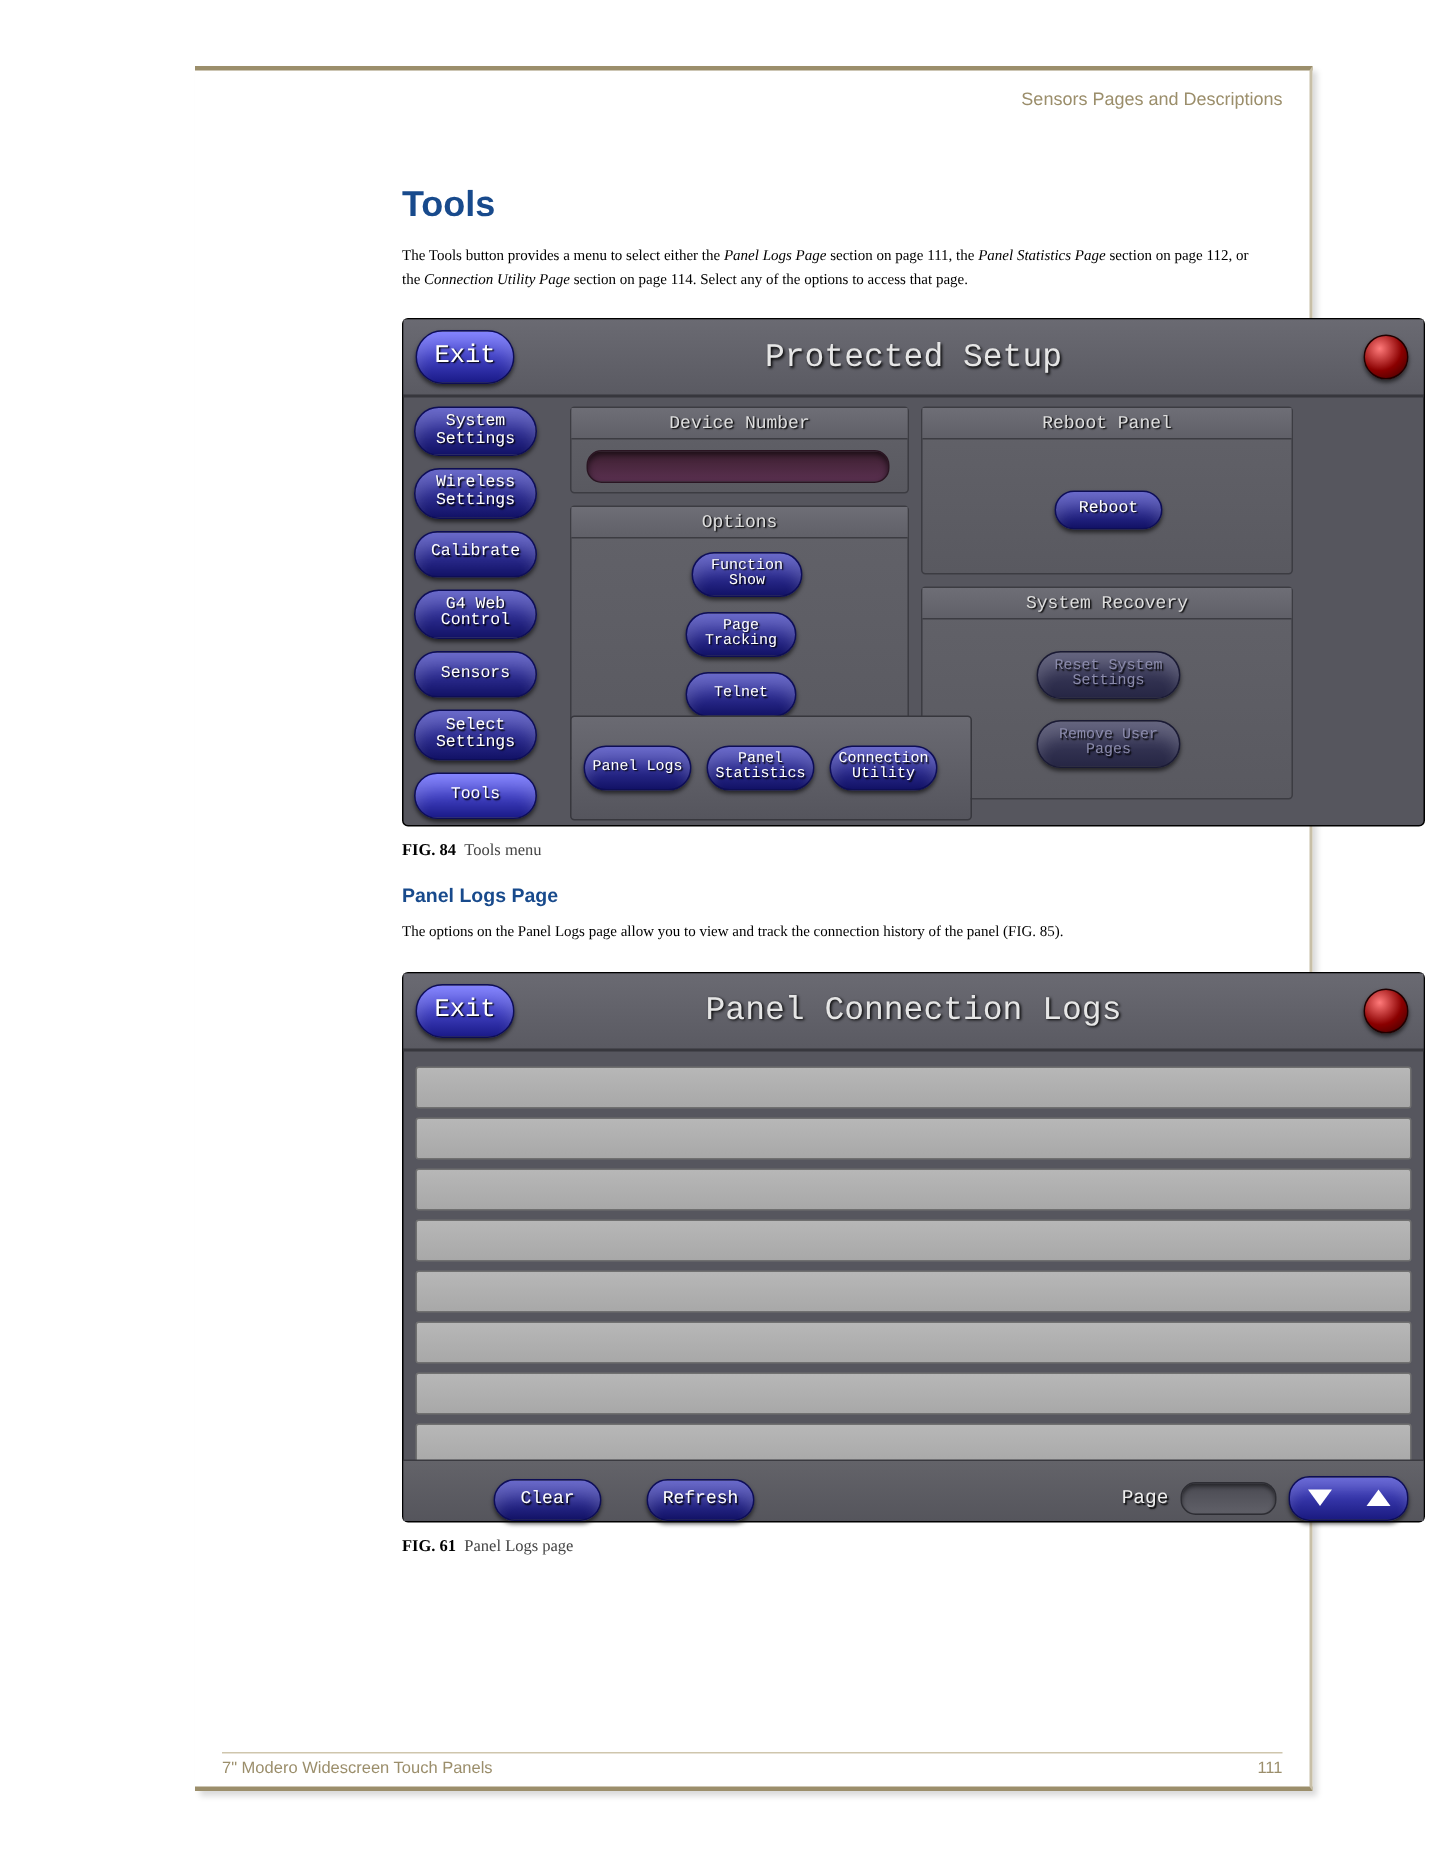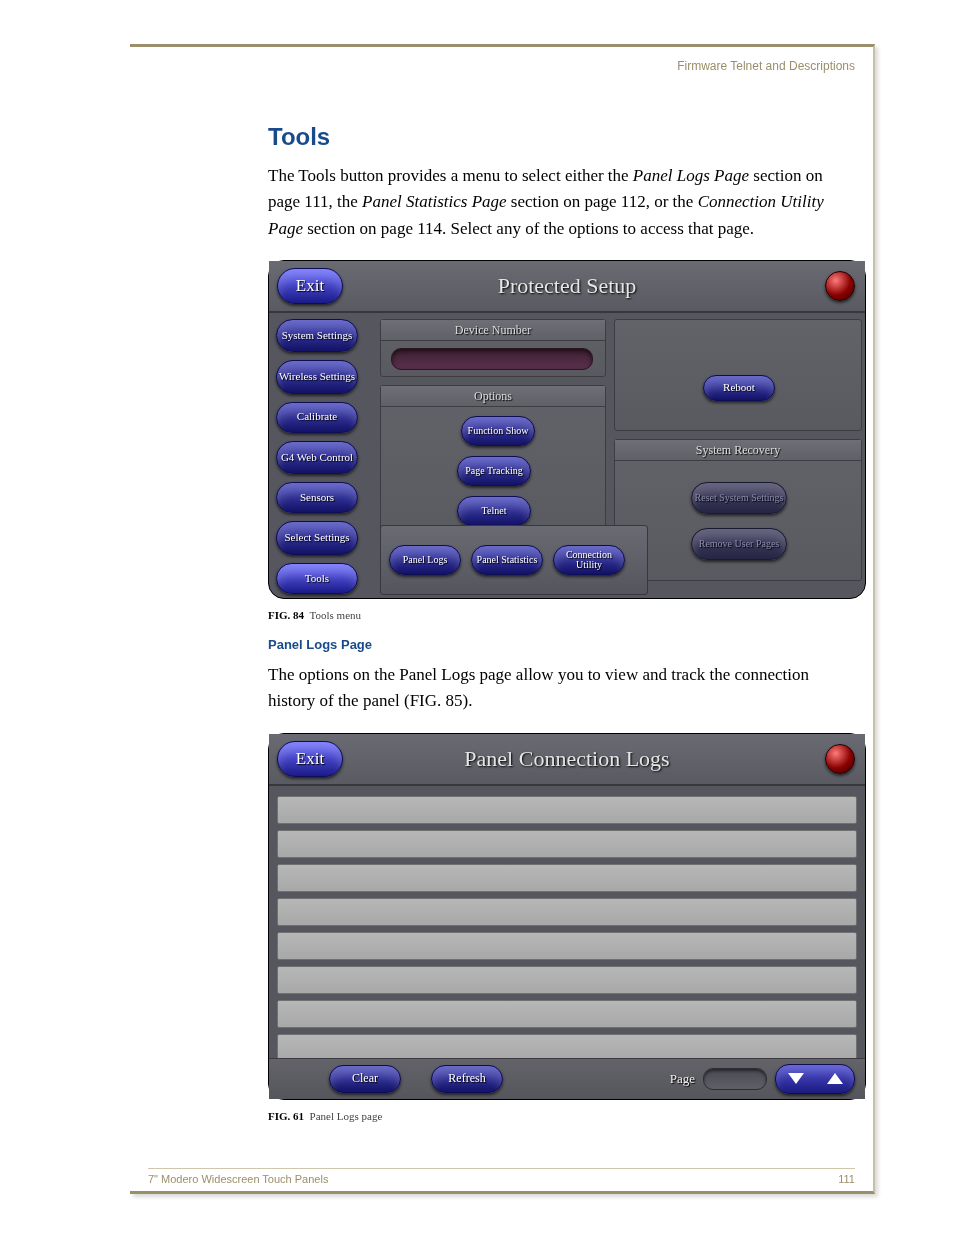--- a/index.html
+++ b/index.html
@@ -1,29 +1,29 @@
 <!DOCTYPE html>
 <html><head>
 <meta charset="utf-8">
 <style>
   html,body{margin:0;padding:0;background:#fff;font-family:"Times New Roman",serif;color:#000}
   .page{width:954px;height:1235px;position:relative;background:#fff;box-sizing:border-box}
   .inner{position:absolute;left:130px;top:44px;width:745px;height:1150px;background:#fff;box-shadow:3px 3px 4px rgba(0,0,0,.15);border-top:3px solid #9b8e6b;border-bottom:3px solid #9b8e6b;border-right:2px solid #c8bfa7;box-sizing:border-box;padding:12px 18px 10px 18px}
   .header-text{text-align:right;font-family:Arial,Helvetica,sans-serif;font-size:12px;color:#9b8e6b}
   .content{margin-left:120px;margin-right:8px}
   h2.section{font-family:Arial,Helvetica,sans-serif;color:#184a8c;font-size:24px;font-weight:700;margin:50px 0 12px 0}
-  p.body{font-size:17px;line-height:1.55;margin:0 12px 8px 0}
+  p.body{font-size:10px;line-height:1.55;margin:0 12px 8px 0}
   em.ref{font-style:italic}
   .fig-caption{font-family:Liberation Serif, serif;font-size:11px;color:#444;margin:10px 0 16px 0}
   .fig-caption b{color:#000}
   h3.sub{font-family:Arial,Helvetica,sans-serif;color:#184a8c;font-size:13px;font-weight:700;margin:4px 0 10px 0}
   .footer{position:absolute;left:18px;right:18px;bottom:6px;border-top:1px solid #cfc6ad;padding-top:4px;font-family:Arial,Helvetica,sans-serif;font-size:11px;color:#9b8e6b;display:flex;justify-content:space-between}
 
   
-  .shot{width:598px;border:1px solid #000;border-radius:16px;background:#56565e;position:relative;font-family:Liberation Serif, serif;box-sizing:border-box}
+  .shot{width:682px;border:1px solid #000;border-radius:4px;background:#56565e;position:relative;font-family:Liberation Mono, monospace;box-sizing:border-box}
   .shot1{height:339px}
   .titlebar{height:50px;background:linear-gradient(#6a6a72,#5a5a62);border-bottom:2px solid #37373d;display:flex;align-items:center;position:relative}
   .exitbtn{position:absolute;left:8px;top:7px;width:64px;height:34px}
   .pill{background:linear-gradient(#6a6aff,#1a1a88);border:1px solid #0e0e55;color:#fff;font-size:12px;display:flex;align-items:center;justify-content:center;text-align:center;line-height:1.05;border-radius:999px;text-shadow:1px 1px 1px #000;box-shadow:inset 0 10px 10px rgba(255,255,255,.18),0 2px 3px rgba(0,0,0,.6)}
   .pill.dark{background:linear-gradient(#4a4abf,#121266)}
   .pill.disabled{background:linear-gradient(#444464,#262644);color:#8a8aaa;border-color:#1a1a33}
   .exitbtn.pill{font-size:17px}
   .titlebar .title{margin:0 auto;color:#e6e6e6;font-size:22px;text-shadow:1px 1px 2px #000}
   .dot{position:absolute;right:10px;top:10px;width:28px;height:28px;border-radius:50%;background:radial-gradient(circle at 35% 30%,#ff7a7a,#8b0000 55%,#350000);border:1px solid #200000;box-shadow:0 2px 3px rgba(0,0,0,.6)}
   .body1{display:flex;height:calc(100% - 50px)}
@@ -35,36 +35,36 @@
   .panelbox .hdr{height:20px;background:linear-gradient(#6e6e76,#606068);color:#ddd;font-size:12px;display:flex;align-items:center;justify-content:center;border-bottom:1px solid #3c3c42;text-shadow:1px 1px 1px #000}
   .deviceinput{position:absolute;left:10px;top:28px;width:200px;height:20px;border-radius:10px;background:linear-gradient(#3d2030,#5a3050);border:1px solid #2a1522;box-shadow:inset 0 2px 4px rgba(0,0,0,.6)}
   .optbtn{position:absolute;width:72px;height:28px;font-size:10px}
   .subpop{position:absolute;left:6px;bottom:5px;height:36px;background:linear-gradient(#6a6a72,#55555d);border:1px solid #37373d;border-radius:3px;display:flex;align-items:center;gap:10px;padding:16px 8px}
   .subpop .pill{width:70px;height:28px;font-size:10px}
 
   
   .shot2{height:367px}
   .logs{padding:10px 8px 0 8px;display:flex;flex-direction:column;gap:6px}
   .logrow{height:26px;background:linear-gradient(#b7b7b7,#a8a8a8);border:1px solid #707070;border-radius:2px}
-  .bottombar{height:40px;background:linear-gradient(#636369,#55555c);border-top:1px solid #3a3a40;display:flex;align-items:center;padding:0 10px;position:absolute;left:0;right:0;bottom:0}
+  .bottombar{height:40px;background:linear-gradient(#636369,#55555c);border-top:1px solid #3a3a40;display:flex;align-items:flex-end;padding:0 10px;position:absolute;left:0;right:0;bottom:0}
   .bottombar .pill{width:70px;height:26px;font-size:12px;margin-right:30px}
   .pagegrp{margin-left:auto;display:flex;align-items:center;gap:8px}
   .pagegrp .lbl{color:#eee;font-size:13px;text-shadow:1px 1px 1px #000}
   .pagefield{width:62px;height:20px;border-radius:10px;background:linear-gradient(#4a4a52,#606068);border:1px solid #2d2d33;box-shadow:inset 0 2px 3px rgba(0,0,0,.5)}
   .arrcap{width:78px;height:28px;border-radius:14px;background:linear-gradient(#5050d0,#1a1a80);border:1px solid #0e0e55;display:flex;align-items:center;justify-content:space-around;box-shadow:inset 0 8px 8px rgba(255,255,255,.15),0 2px 3px rgba(0,0,0,.6)}
   .tri{width:0;height:0;border-left:8px solid transparent;border-right:8px solid transparent}
   .tri.down{border-top:11px solid #fff}
   .tri.up{border-bottom:11px solid #fff}
 </style>
 </head>
 <body>
 
 <div class="page">
   <div class="inner">
-    <div class="header-text">Firmware Telnet and Descriptions</div>
+    <div class="header-text">Sensors Pages and Descriptions</div>
 
     <div class="content">
       <h2 class="section">Tools</h2>
 
       <p class="body">
         <span>The Tools button provides a menu to select either the </span>
         <em class="ref">Panel Logs Page</em>
         <span> section on page 111, the </span>
         <em class="ref">Panel Statistics Page</em>
         <span> section on page 112, or the </span>
@@ -96,20 +96,21 @@
             </div>
 
             <div class="panelbox" style="left:6px;top:72px;width:224px;height:168px">
               <div class="hdr">Options</div>
               <div class="pill dark optbtn" style="left:80px;top:30px">Function Show</div>
               <div class="pill dark optbtn" style="left:76px;top:70px">Page Tracking</div>
               <div class="pill dark optbtn" style="left:76px;top:110px">Telnet</div>
             </div>
 
             <div class="panelbox" style="left:240px;top:6px;width:246px;height:110px">
+              <div class="hdr">Reboot Panel</div>
               <div class="pill dark" style="position:absolute;left:88px;top:55px;width:70px;height:24px;font-size:11px">Reboot</div>
             </div>
 
             <div class="panelbox" style="left:240px;top:126px;width:246px;height:140px">
               <div class="hdr">System Recovery</div>
               <div class="pill disabled" style="position:absolute;left:76px;top:42px;width:94px;height:30px;font-size:10px">Reset System Settings</div>
               <div class="pill disabled" style="position:absolute;left:76px;top:88px;width:94px;height:30px;font-size:10px">Remove User Pages</div>
             </div>
 
             <div class="subpop" style="width:250px">

